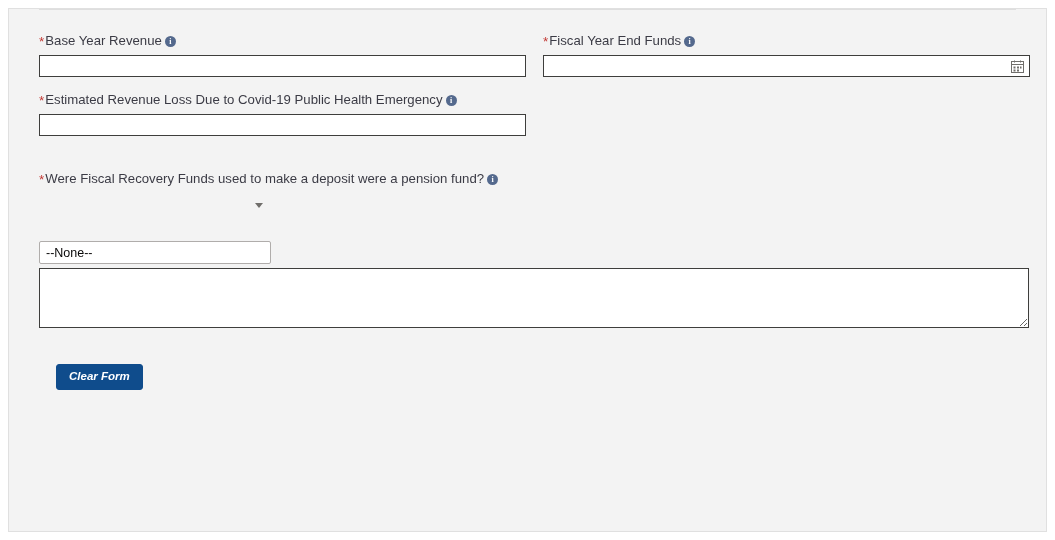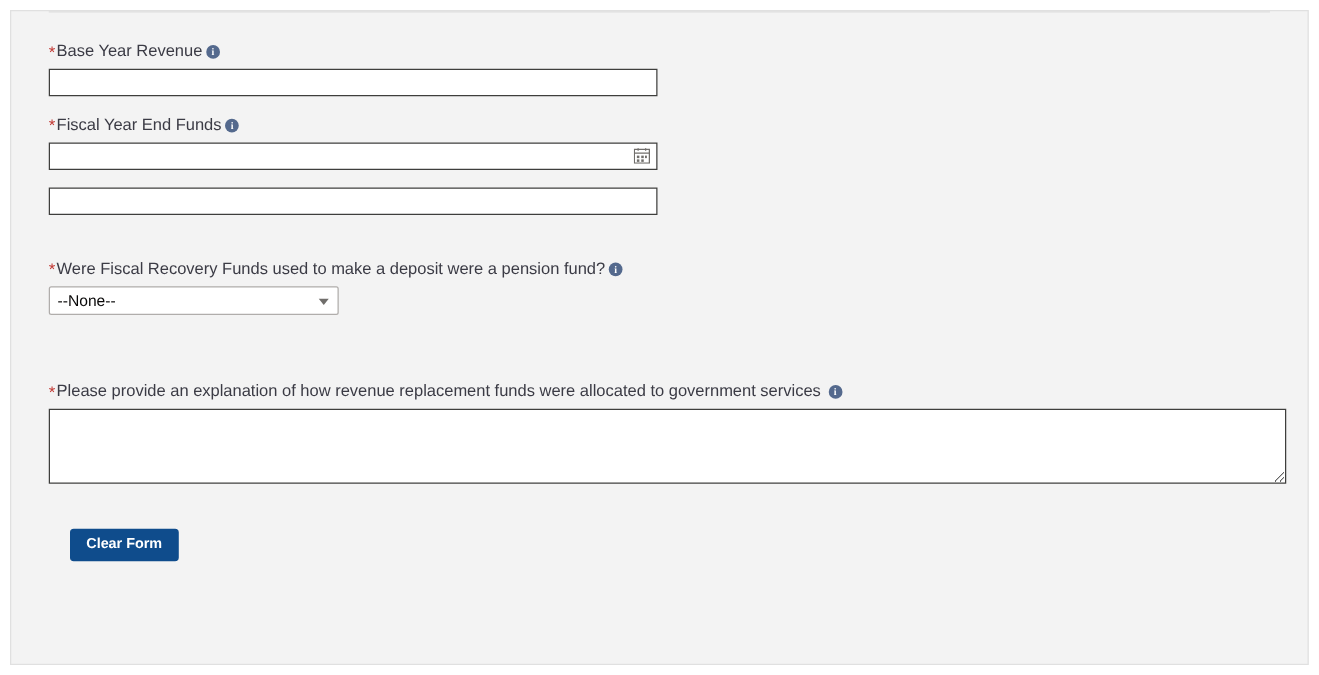--- a/index.html
+++ b/index.html
@@ -47,21 +47,21 @@
     background: #dedede;
     margin: 0 0 0 0;
   }
 
   .form-area {
     padding-top: 22px;
   }
 
   .row {
     display: flex;
-    flex-direction: column;
+    flex-direction: row;
   }
 
   .col {
     width: 487px;
     margin-right: 17px;
   }
   .col:last-child { margin-right: 0; }
 
   .field {
     margin-bottom: 14px;
@@ -143,20 +143,21 @@
     height: 23px;
     background: #ffffff;
     border: 1px solid #b0adab;
     box-sizing: border-box;
     font-family: "Liberation Sans", sans-serif;
     font-size: 12.5px;
     color: #080707;
     padding: 0 20px 0 6px;
     border-radius: 2px;
     outline: none;
+    margin-top: 48px;
   }
 
   .select-arrow {
     position: absolute;
     right: 8px;
     top: 10px;
     width: 0;
     height: 0;
     border-left: 4px solid transparent;
     border-right: 4px solid transparent;
@@ -192,20 +193,21 @@
     background: #0f4c8c;
     color: #ffffff;
     font-family: "Liberation Sans", sans-serif;
     font-size: 11.5px;
     font-weight: bold;
     border: 1px solid #0f4c8c;
     border-radius: 3px;
     padding: 5px 12px 6px 12px;
     cursor: pointer;
     line-height: 13px;
+    font-style: italic;
   }
 </style>
 </head>
 <body>
 
 <div class="page">
   <div class="card">
 
     <div class="title-rule"></div>
 
@@ -246,20 +248,23 @@
         </div>
       </div>
 
       <div class="row">
 
       </div>
 
       <div class="row">
         <div class="col">
           <div class="field">
+            <div class="field-label">
+              <span class="req">*</span><span>Estimated Revenue Loss Due to Covid-19 Public Health Emergency</span><span class="info-icon">i</span>
+            </div>
             <input class="text-input" type="text" value="" placeholder="" style="">
           </div>
         </div>
         <div class="col"></div>
       </div>
 
       <div class="block-gap-1"></div>
 
       <div class="row">
         <div class="col">
@@ -276,23 +281,20 @@
               <span class="select-arrow"></span>
             </div>
           </div>
         </div>
         <div class="col"></div>
       </div>
 
       <div class="block-gap-2"></div>
 
       <div class="field">
-        <div class="field-label">
-          <span class="req">*</span><span>Please provide an explanation of how revenue replacement funds were allocated to government services</span><span class="info-icon spaced">i</span>
-        </div>
         <textarea class="textarea-input" placeholder="" style=""></textarea>
       </div>
 
       <div class="footer">
         <button class="btn-primary">Clear Form</button>
       </div>
 
     </div>
   </div>
 </div>

